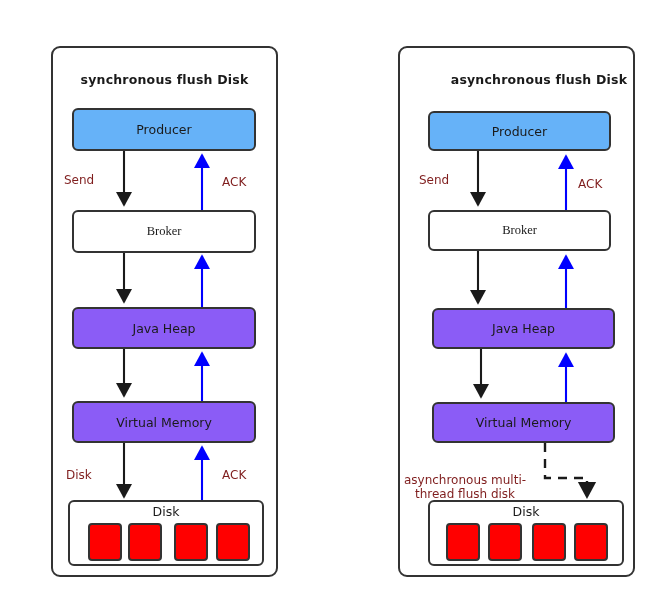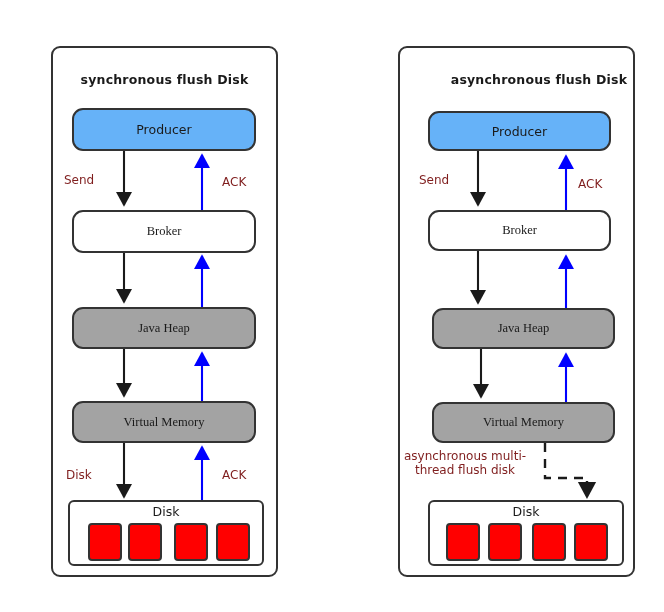--- a/index.html
+++ b/index.html
@@ -8,36 +8,36 @@
   .stage{position:absolute;left:0;top:0;width:664px;height:612px;}
 
   .panel{position:absolute;border:2.5px solid #333333;border-radius:9px;
          background:#ffffff;box-sizing:border-box;}
 
   .panel-title{position:absolute;text-align:center;font-size:12.5px;
                font-weight:bold;color:#1a1a1a;letter-spacing:.2px;
                white-space:nowrap;}
 
   .node{position:absolute;box-sizing:border-box;border:2.2px solid #333333;
-        border-radius:11px;display:flex;align-items:center;justify-content:center;
+        border-radius:6px;display:flex;align-items:center;justify-content:center;
         font-size:12.5px;color:#1a1a1a;}
 
   .node.blue{background:#66b2f8;}
-  .node.green{background:#a3a3a3;font-family:Liberation Serif, serif;}
+  .node.green{background:#8b5cf6;}
   .node.white{background:#ffffff;font-family:Liberation Serif, serif;}
 
   .diskbox{position:absolute;box-sizing:border-box;border:2.2px solid #333333;
            border-radius:6px;background:#ffffff;}
   .disk-label{position:absolute;width:100%;top:2px;text-align:center;
               font-size:12.5px;color:#1a1a1a;}
   .platter{position:absolute;box-sizing:border-box;border:2px solid #333333;
            border-radius:4px;background:#ff0000;}
 
   .edgelabel{position:absolute;font-size:12px;color:#7f1d1d;white-space:nowrap;}
-  .edgelabel.multi{white-space:normal;text-align:center;line-height:1.18;}
+  .edgelabel.multi{white-space:normal;text-align:center;line-height:1.18;margin-top:24px;}
 
   svg.arrows{position:absolute;left:0;top:0;width:664px;height:612px;
              pointer-events:none;overflow:visible;}
 </style>
 </head>
 <body>
 
 <div class="stage">
 
   <div class="panel" style="left:51px;top:46px;width:227px;height:531px;"></div>

